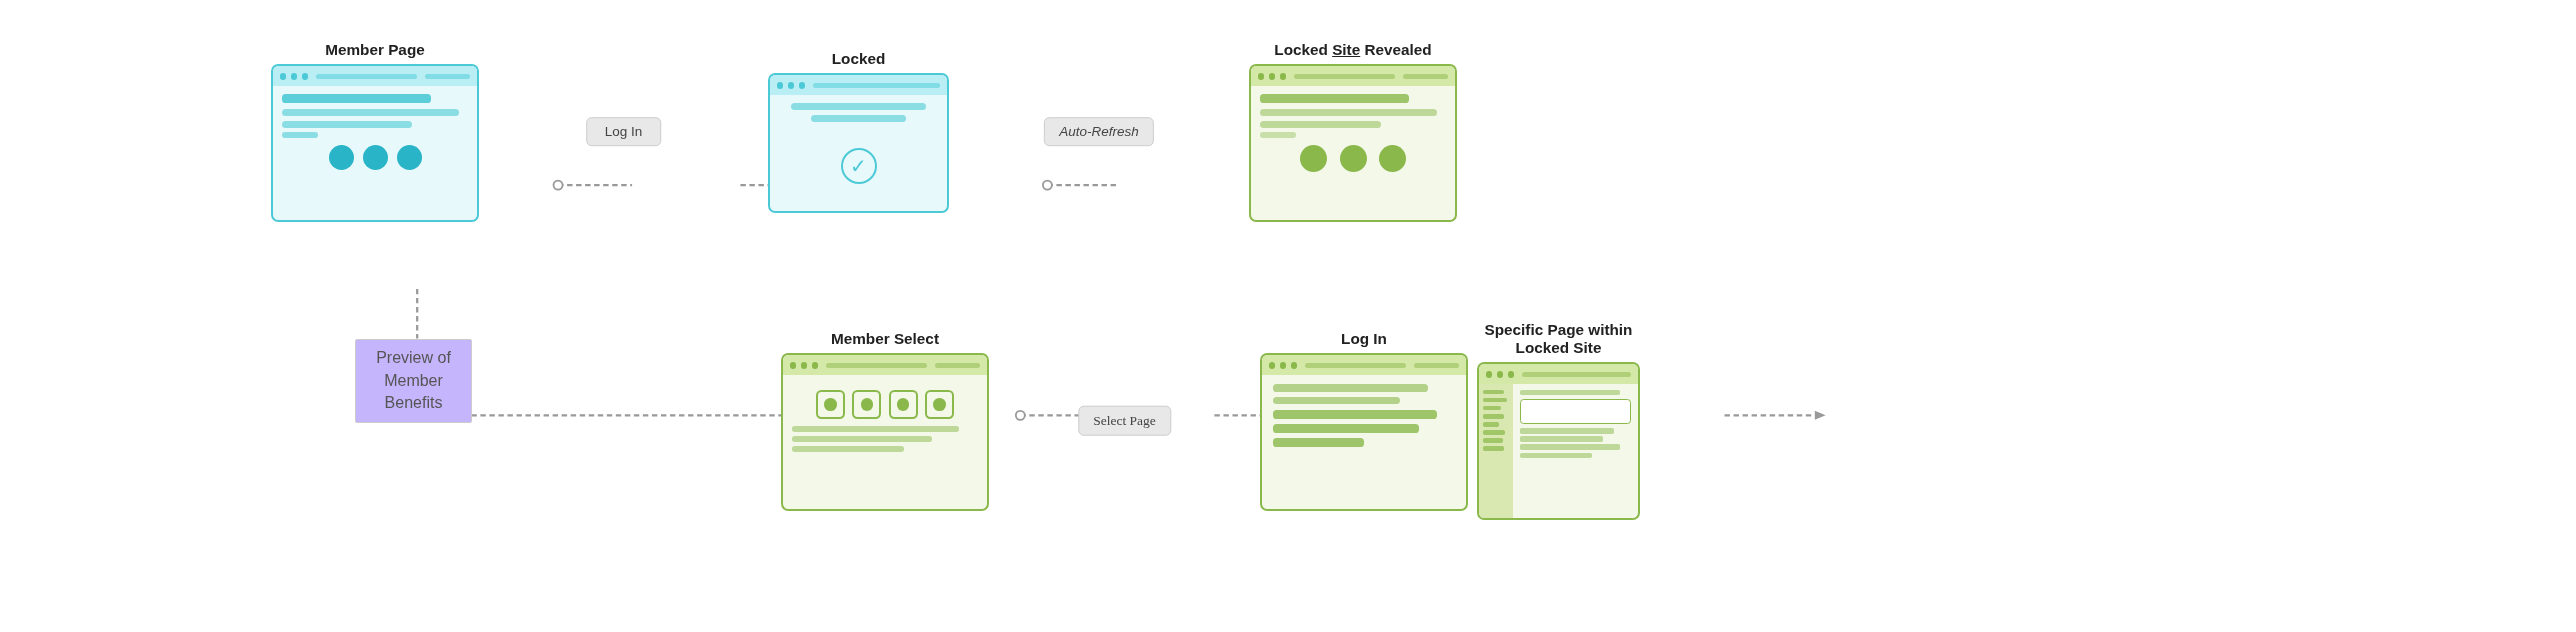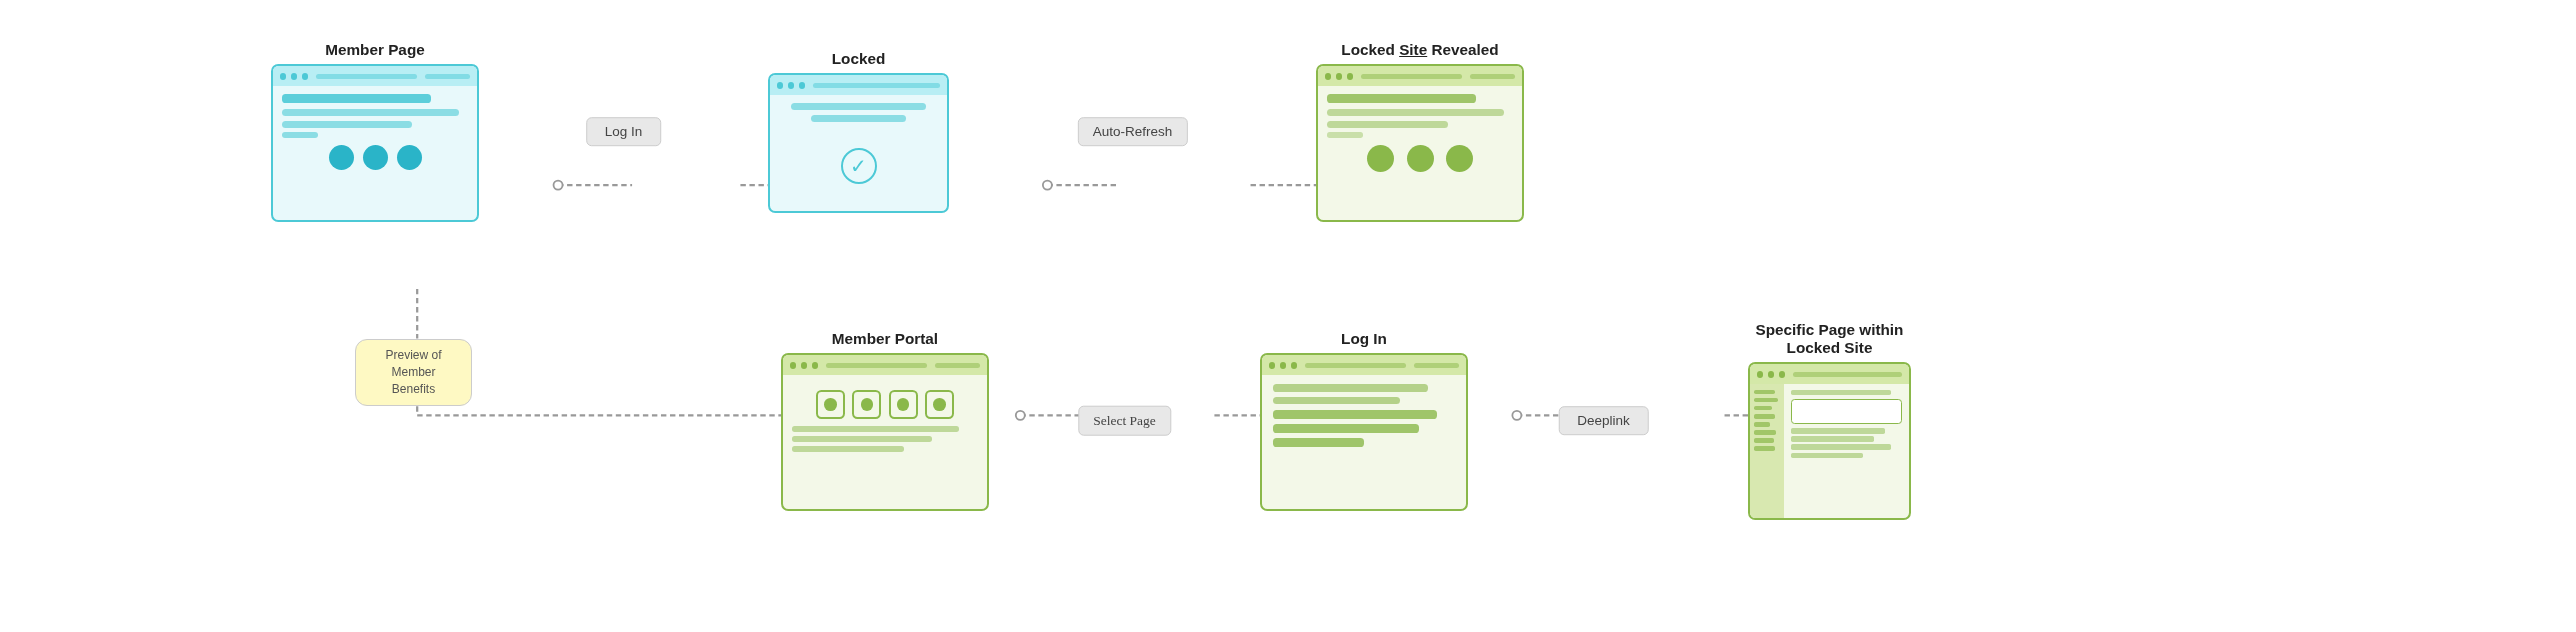--- a/index.html
+++ b/index.html
@@ -218,25 +218,25 @@
     }
 
     .node-wrapper {
       display: flex;
       flex-direction: column;
       align-items: center;
     }
 
     
     .preview-box {
-      background: #fef9c3;
+      background: #c4b5fd;
       border: 0.9px solid #ccc;
-      border-radius: 12px;
+      border-radius: 2px;
       padding: 7.2px 12.6px;
-      font-size: 12px;
+      font-size: 16px;
       color: #555;
       text-align: center;
       max-width: 117px;
       line-height: 1.4;
     }
 
     .top-row, .bottom-row {
       display: flex;
       align-items: center;
     }
@@ -336,21 +336,21 @@
           <div class="browser-bar-line"></div>
         </div>
         <div class="browser-content" style="display:flex;flex-direction:column;align-items:center;">
           <div class="content-line content-line-blue" style="width:85%;margin-bottom:5.4px;"></div>
           <div class="content-line content-line-blue" style="width:60%;margin-bottom:9px;"></div>
           <div class="success-check">✓</div>
         </div>
       </div>
     </div>
 
-    <div style="position:relative;width:367px;height:36px;display:flex;align-items:center;">
+    <div style="position:relative;width:300px;height:36px;display:flex;align-items:center;font-style:italic;">
       <div style="position:absolute;top:50%;left:50%;transform:translate(-50%,-50%);background:#e8e8e8;border:0.9px solid #ccc;border-radius:5.4px;padding:6.3px 14.4px;font-size:13.5px;color:#444;white-space:nowrap;z-index:10;">
         <span>Auto-Refresh</span>
       </div>
     </div>
 
     <div class="node-wrapper">
       <div class="node-label">
         Locked <u>Site</u> Revealed
       </div>
       <div class="browser browser-green">
@@ -379,21 +379,21 @@
 
   <div style="position:absolute;top:339px;left:355px;">
     <div class="preview-box">
       <span>Preview of Member Benefits</span>
     </div>
   </div>
 
   <div style="position:absolute;top:321px;left:781px;display:flex;align-items:center;">
 
     <div class="node-wrapper">
-      <div class="node-label">Member Portal</div>
+      <div class="node-label">Member Select</div>
       <div class="browser browser-green">
         <div class="browser-bar">
           <div class="browser-dot"></div>
           <div class="browser-dot"></div>
           <div class="browser-dot"></div>
           <div class="browser-bar-line"></div>
           <div class="browser-bar-line" style="max-width:45px;"></div>
         </div>
         <div class="browser-content">
           <div class="mp-squares">
@@ -436,25 +436,20 @@
         <div class="login-content">
           <div class="login-line" style="width:85%;"></div>
           <div class="login-line" style="width:70%;"></div>
           <div class="login-line" style="width:90%;height:9px;opacity:0.8;margin-top:4.5px;"></div>
           <div class="login-line" style="width:80%;height:9px;opacity:0.8;margin-top:3.6px;"></div>
           <div class="login-line" style="width:50%;height:9px;opacity:0.8;margin-top:3.6px;"></div>
         </div>
       </div>
     </div>
 
-    <div style="position:relative;width:271px;height:36px;display:flex;align-items:center;">
-      <div style="position:absolute;top:50%;left:50%;transform:translate(-50%,-50%);background:#e8e8e8;border:0.9px solid #ccc;border-radius:5.4px;padding:6.3px 18px;font-size:13.5px;color:#444;white-space:nowrap;z-index:10;">
-        <span>Deeplink</span>
-      </div>
-    </div>
 
     <div class="node-wrapper">
       <div class="node-label" style="max-width:181px;">Specific Page within Locked Site</div>
       <div class="browser browser-green browser-specific" style="position:relative;">
         <div class="browser-bar" style="background:#d4e8a8;position:relative;z-index:2;">
           <div class="browser-dot"></div>
           <div class="browser-dot"></div>
           <div class="browser-dot"></div>
           <div class="browser-bar-line"></div>
         </div>

